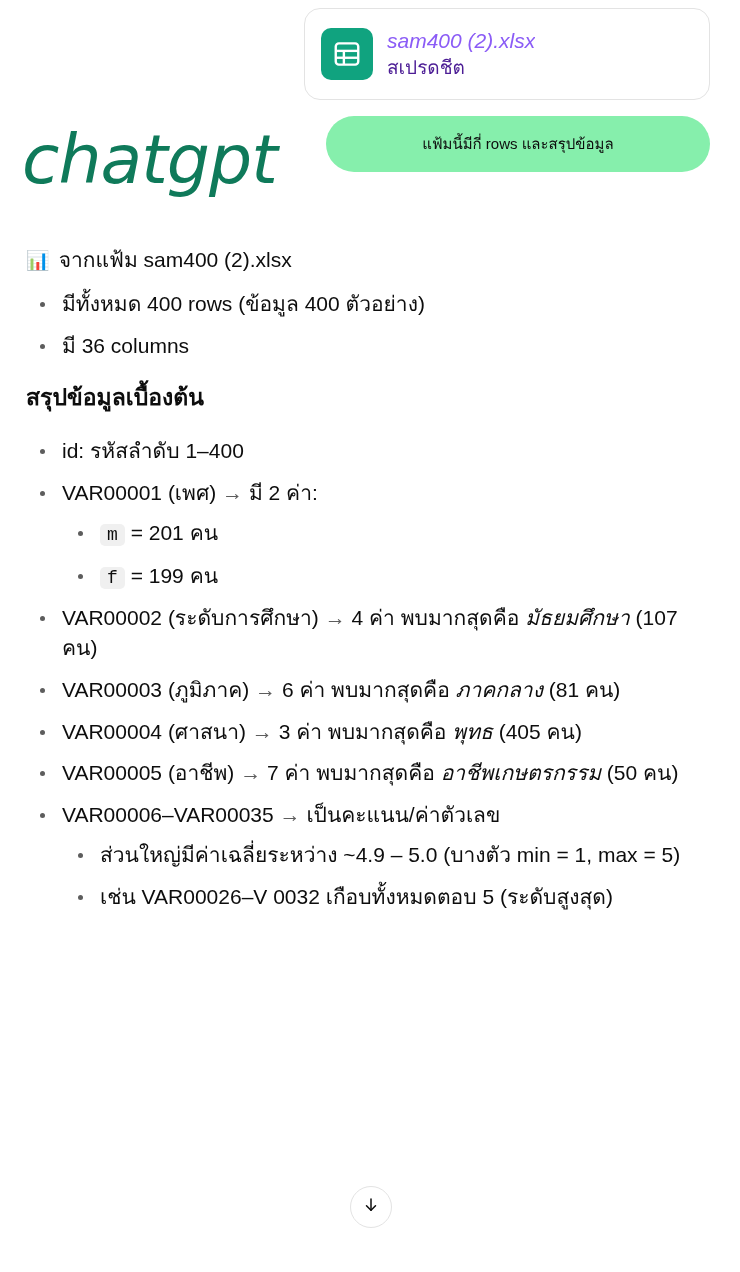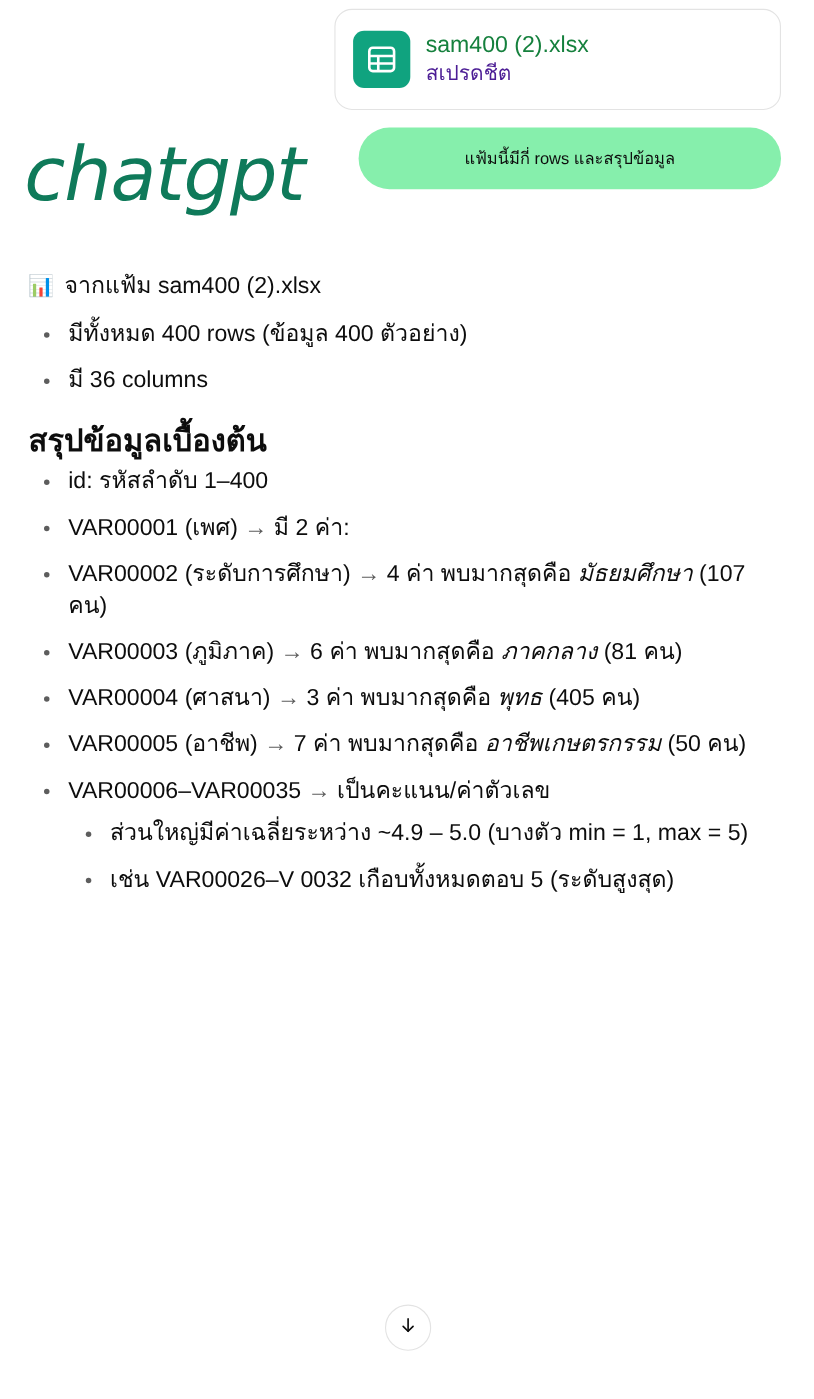--- a/index.html
+++ b/index.html
@@ -39,25 +39,26 @@
     background: #10a37f;
     display: flex;
     align-items: center;
     justify-content: center;
     flex: 0 0 auto;
   }
   .file-icon svg { display: block; }
   .file-text { display: flex; flex-direction: column; justify-content: center; min-width: 0; }
   .file-name {
     font-size: 21px;
-    color: #15803d;
+    color: #8b5cf6;
     line-height: 1.25;
     white-space: nowrap;
     overflow: hidden;
     text-overflow: ellipsis;
+    font-style: italic;
   }
   .file-type {
     font-size: 19px;
     color: #4c1d95;
     line-height: 1.3;
     margin-top: 2px;
   }
 
   
   .user-bubble {
@@ -145,23 +146,23 @@
     position: absolute;
     left: 16px;
     top: 13px;
     width: 5px;
     height: 5px;
     border-radius: 50%;
     background: #5d5d5d;
   }
 
   h3.section {
-    font-size: 28px;
+    font-size: 23px;
     font-weight: bold;
-    margin: 22px 0 4px 0;
+    margin: 22px 0 24px 0;
     line-height: 1.3;
   }
 
   b { font-weight: normal; }
   i { font-style: italic; }
   code.inline {
     background: #f0f0f0;
     border-radius: 5px;
     padding: 1px 7px;
     font-family: "Liberation Mono", monospace;
@@ -228,20 +229,30 @@
 
     <li>
       <span>id: รหัสลำดับ 1–400</span>
     </li>
 
     <li>
       <span>VAR00001</span>
       <b>(เพศ)</b>
       <span class="arrow">→</span>
       <span>มี 2 ค่า:</span>
+      <ul class="lvl2">
+        <li>
+          <code class="inline">m</code>
+          <span>= 201 คน</span>
+        </li>
+        <li>
+          <code class="inline">f</code>
+          <span>= 199 คน</span>
+        </li>
+      </ul>
     </li>
 
     <li>
       <span>VAR00002</span>
       <b>(ระดับการศึกษา)</b>
       <span class="arrow">→</span>
       <span>4 ค่า พบมากสุดคือ</span>
       <i>มัธยมศึกษา</i>
       <span>(107 คน)</span>
     </li>

